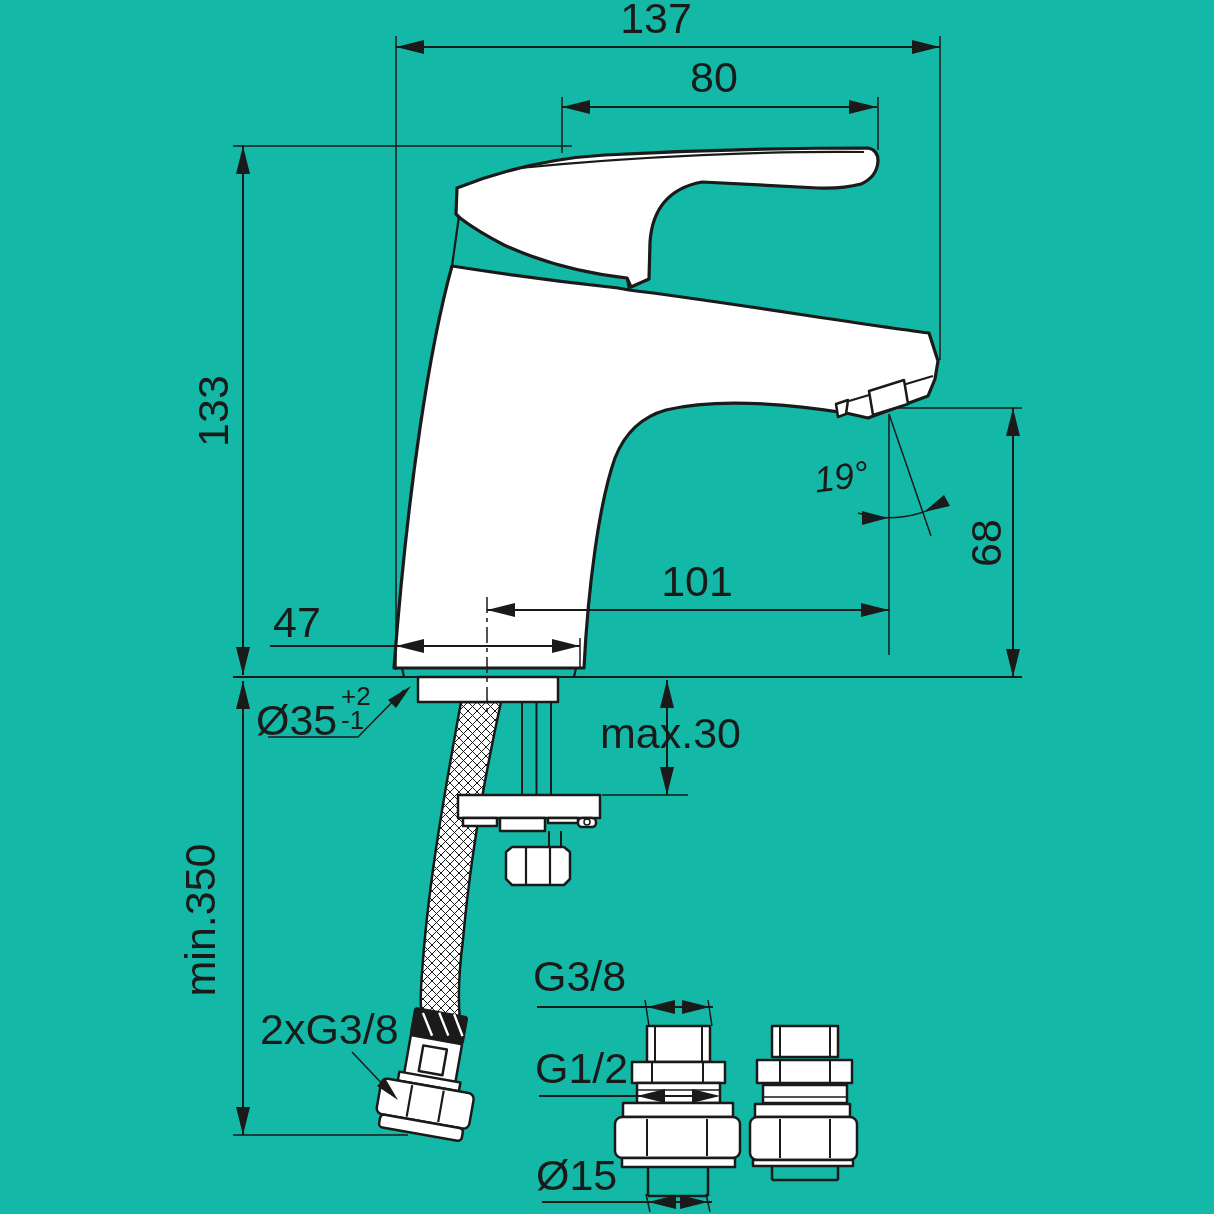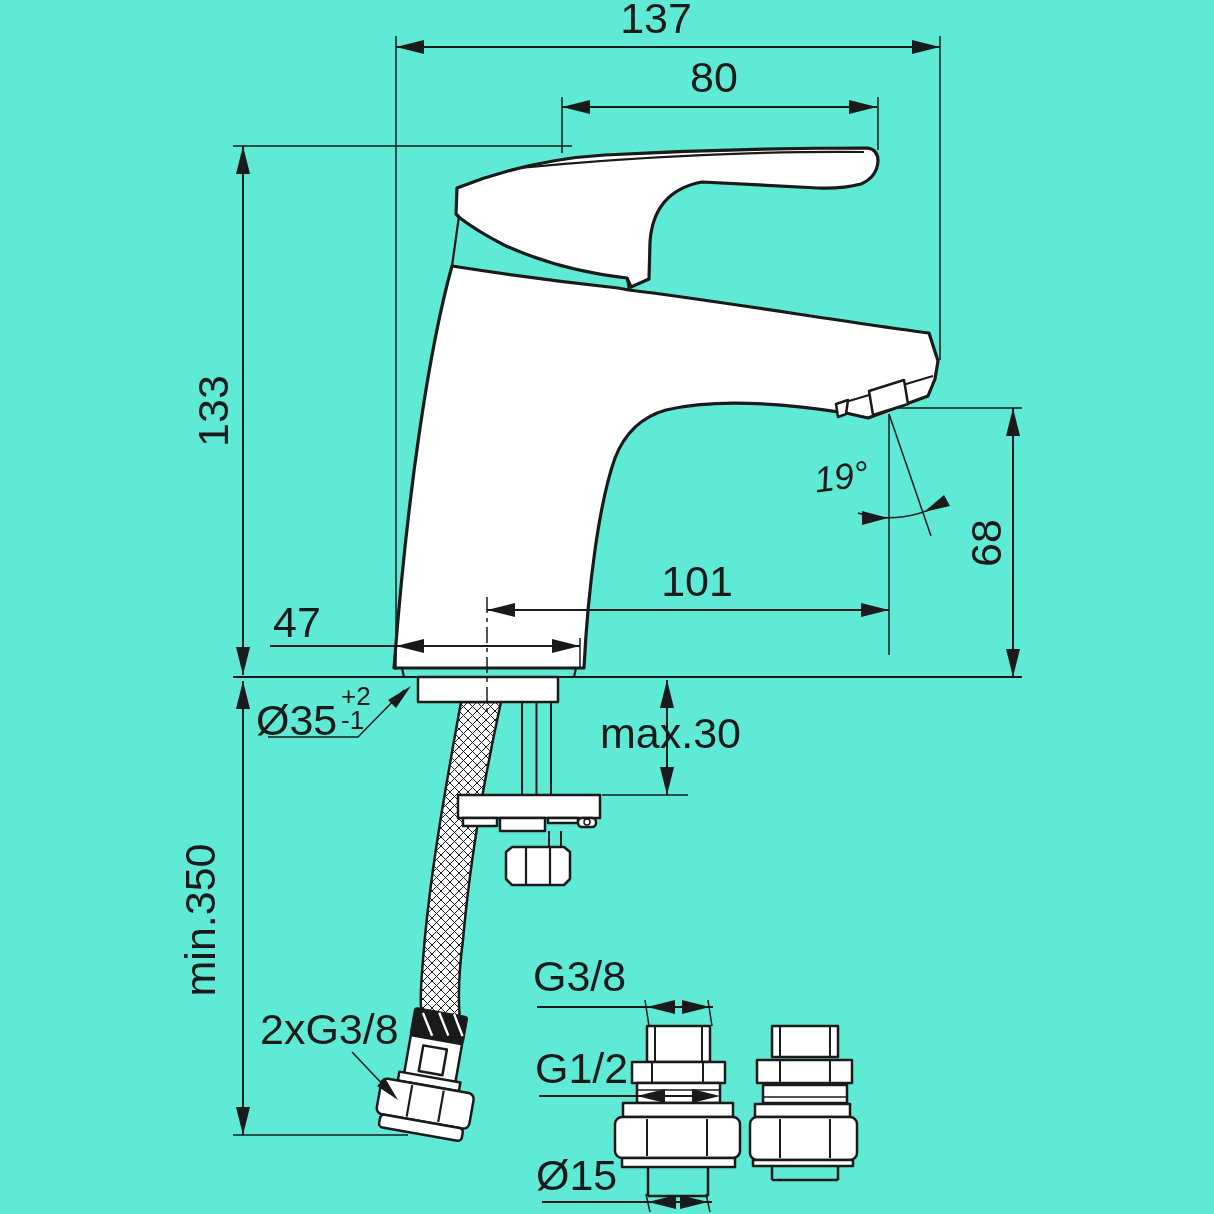--- a/index.html
+++ b/index.html
@@ -1,16 +1,16 @@
 <!DOCTYPE html>
 <html><head>
 <meta charset="utf-8">
 <style>
   html,body{margin:0;padding:0;background:#ffffff;}
-  .canvas{position:relative;width:1214px;height:1214px;background:#5eead4;overflow:hidden;}
+  .canvas{position:relative;width:1214px;height:1214px;background:#14b8a6;overflow:hidden;}
   svg{position:absolute;left:0;top:0;}
   text{font-family:"Liberation Sans", sans-serif;fill:#1a1a1a;}
   .dimtxt{font-size:43px;}
   .toltxt{font-size:26px;}
   .angtxt{font-size:36px;font-style:italic;}
   .outline{fill:#ffffff;stroke:#1a1a1a;stroke-width:3.2;stroke-linejoin:round;}
   .detail{fill:none;stroke:#1a1a1a;stroke-width:2.2;stroke-linejoin:round;}
   .part{fill:#ffffff;stroke:#1a1a1a;stroke-width:2.5;stroke-linejoin:round;}
   .dim{fill:none;stroke:#1a1a1a;stroke-width:2;}
   .thin{fill:none;stroke:#1a1a1a;stroke-width:1.5;}

